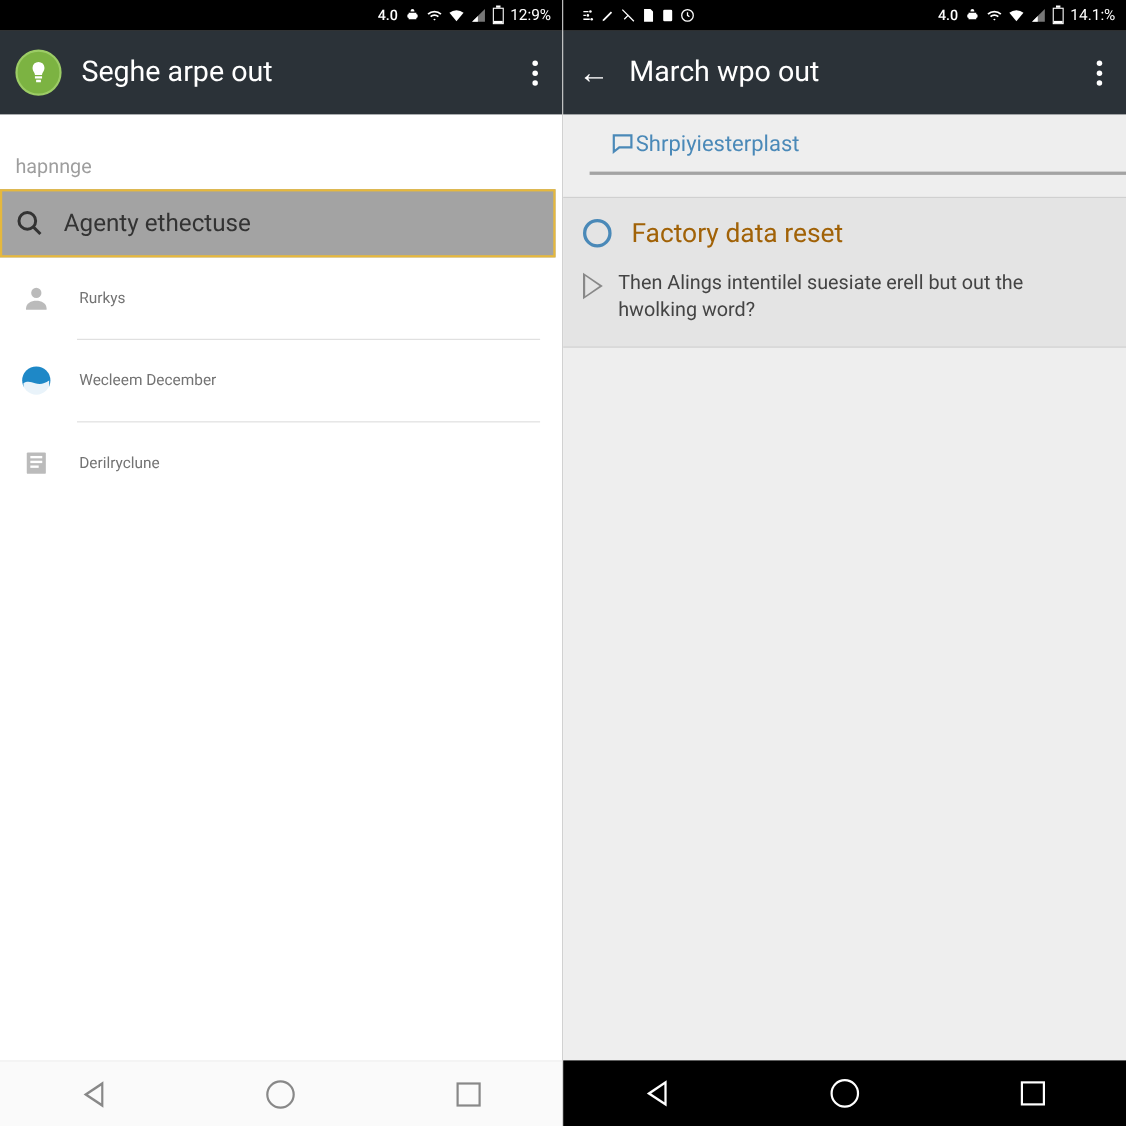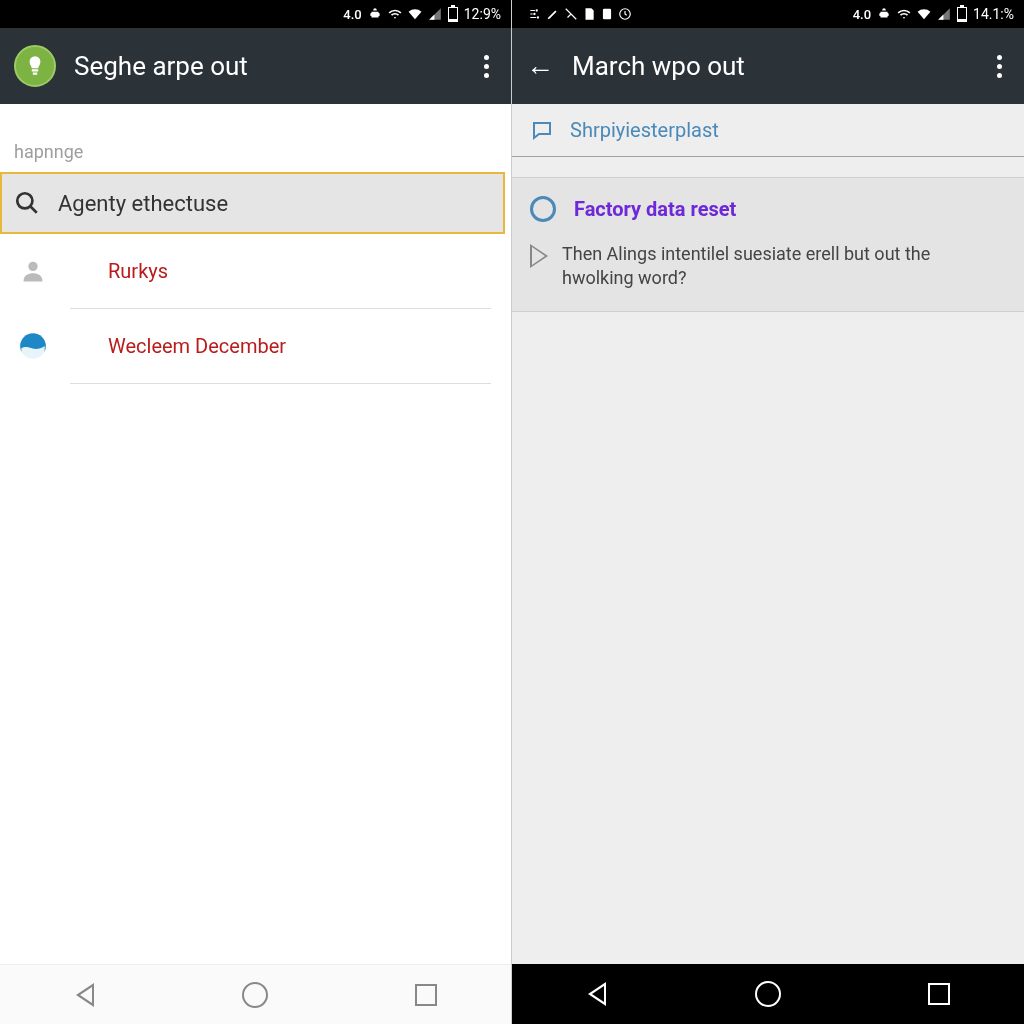--- a/index.html
+++ b/index.html
@@ -77,21 +77,21 @@
     
     .section-label {
       padding: 0 14px 6px;
       font-size: 18px;
       color: #9e9e9e;
       margin-top: 37px;
     }
     .search-box {
       margin: 4px 6px 0 0;
       border: 2px solid #e6b83c;
-      background: #e5e5e5;
+      background: #a3a3a3;
       display: flex;
       align-items: center;
       padding: 16px 12px;
       gap: 18px;
     }
     .search-box .mag {
       width: 26px; height: 26px;
     }
     .search-box .search-text {
       font-size: 22px;
@@ -99,42 +99,42 @@
     }
     .list-area { padding: 0 0 0 14px; }
     .list-row {
       display: flex;
       align-items: center;
       gap: 24px;
       padding: 22px 10px 22px 4px;
     }
     .divider { height: 1px; background: #ddd; margin-left: 56px; margin-right: 20px; }
     .list-icon { width: 30px; height: 30px; display: flex; align-items: center; justify-content: center; }
-    .list-label { font-size: 20px; color: #b91c1c; margin-left: 36px; }
+    .list-label { font-size: 14px; color: #737373; }
 
     
     .help-row {
-      display: flex; align-items: center; gap: 16px;
-      padding: 14px 18px; border-bottom: 1px solid #a3a3a3;
+      display: flex; align-items: center; gap: 0;
+      padding: 14px 18px; border-bottom: 3px solid #a3a3a3; margin-left: 24px;
     }
     .help-row .help-text { color: #4a89b8; font-size: 20px; }
     .section-block {
       background: #e4e4e4;
       border-top: 1px solid #d0d0d0;
       border-bottom: 1px solid #d0d0d0;
       margin-top: 20px;
     }
     .section-header {
       display: flex; align-items: center; gap: 18px;
       padding: 18px 18px 14px;
     }
     .section-header .radio {
       width: 26px; height: 26px; border: 3px solid #4a89b8; border-radius: 50%;
     }
-    .section-header .section-title { font-size: 20px; font-weight: 700; color: #6d28d9; }
+    .section-header .section-title { font-size: 24px; font-weight: 400; color: #a16207; }
     .section-desc-row {
       display: flex; gap: 14px; padding: 6px 18px 20px 18px;
     }
     .section-desc-row .play {
       width: 0; height: 0;
       border-top: 12px solid transparent;
       border-bottom: 12px solid transparent;
       border-left: 18px solid #888;
       margin-top: 2px;
       flex-shrink: 0;
@@ -240,20 +240,31 @@
     <div class="list-row">
       <div class="list-icon">
         <svg viewBox="0 0 24 24" width="28" height="28">
             <circle cx="12" cy="12" r="11" fill="#1e88c7"></circle>
             <path d="M2 14c3-2 6-1 9 0s7 1 11-2v6a11 11 0 01-20 0v-4z" fill="#fff" opacity="0.9"></path>
           </svg>
       </div>
       <span class="list-label">Wecleem December</span>
     </div>
     <div class="divider"></div>
+    <div class="list-row">
+      <div class="list-icon">
+        <svg viewBox="0 0 24 24" width="26" height="26" fill="#bbb">
+            <rect x="4" y="3" width="16" height="18" rx="1"></rect>
+            <rect x="7" y="6" width="10" height="2" fill="#fff"></rect>
+            <rect x="7" y="10" width="10" height="2" fill="#fff"></rect>
+            <rect x="7" y="14" width="7" height="2" fill="#fff"></rect>
+          </svg>
+      </div>
+      <span class="list-label">Derilryclune</span>
+    </div>
   </div>
 
   <div class="nav-bar light">
     <div class="nav-btn">
         <div class="nav-triangle-l"></div>
       </div>
     <div class="nav-btn">
         <div class="nav-circle"></div>
       </div>
     <div class="nav-btn">

